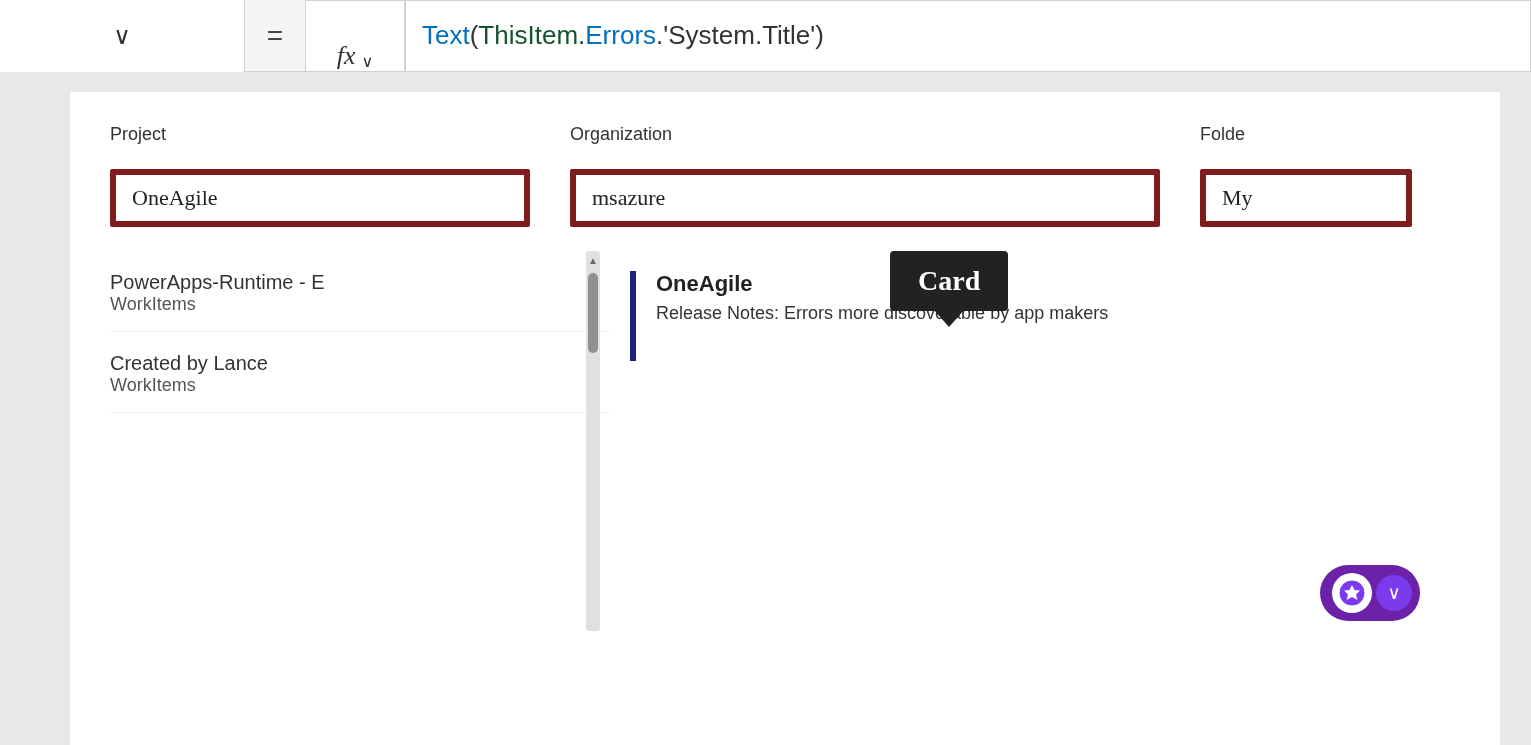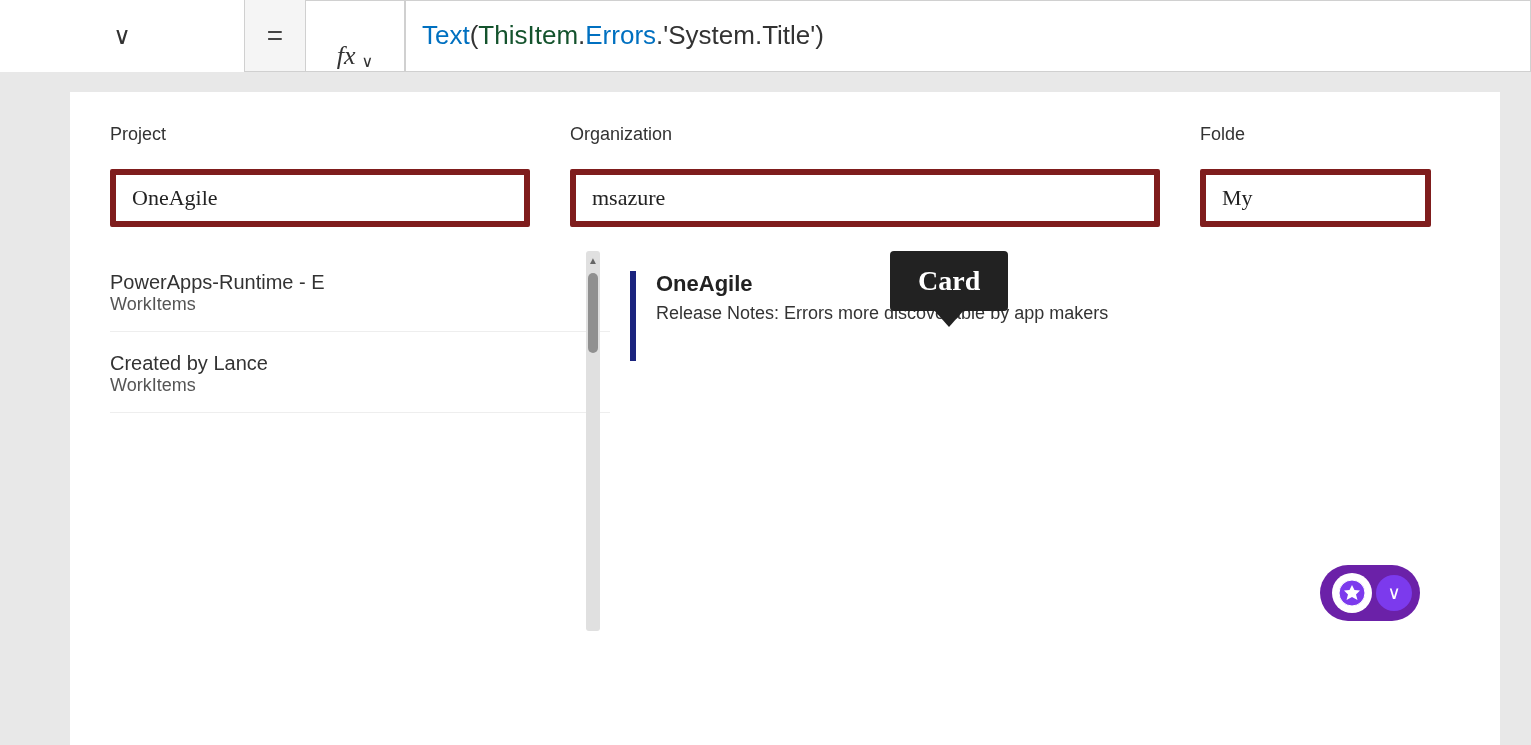--- a/index.html
+++ b/index.html
@@ -121,21 +121,21 @@
       color: #222;
       width: 420px;
       height: 58px;
       outline: none;
       font-family: Liberation Serif, serif;
     }
     .field-input.org {
       width: 590px;
     }
     .field-input.folder {
-      width: 231px;
+      width: 212px;
     }
 
     
     .list-area {
       display: flex;
       padding: 0 40px;
       gap: 0;
       height: 380px;
       position: relative;
     }

